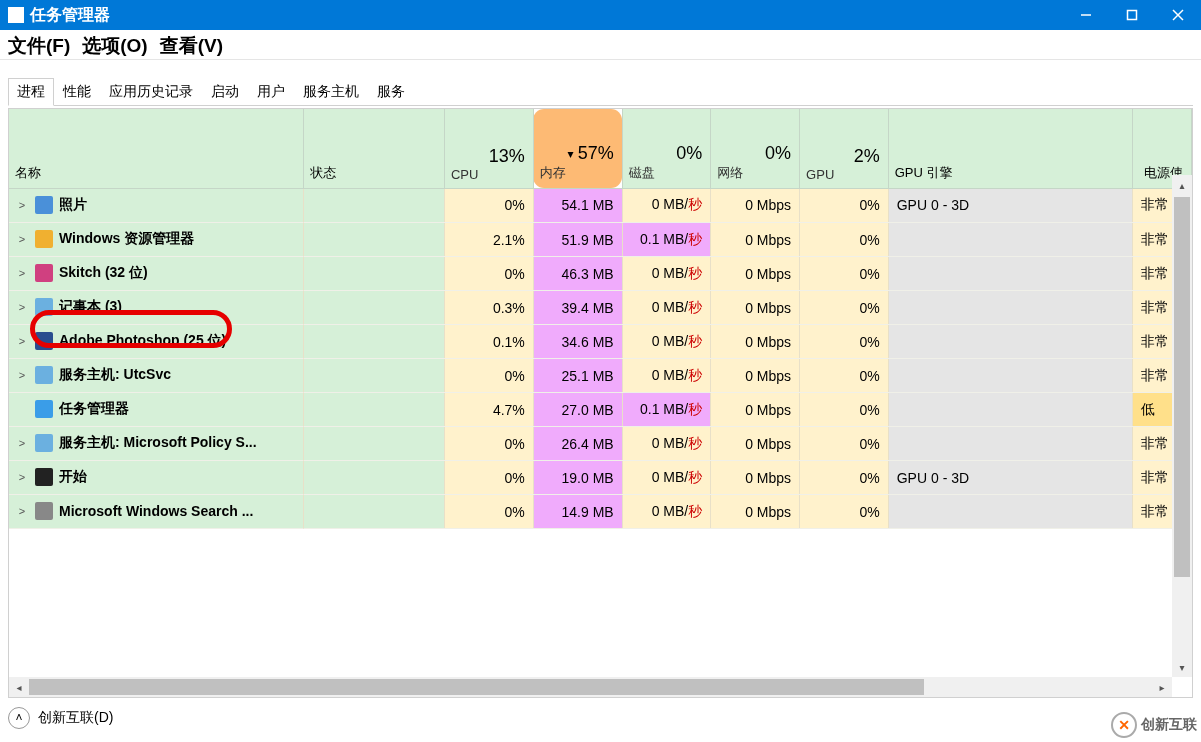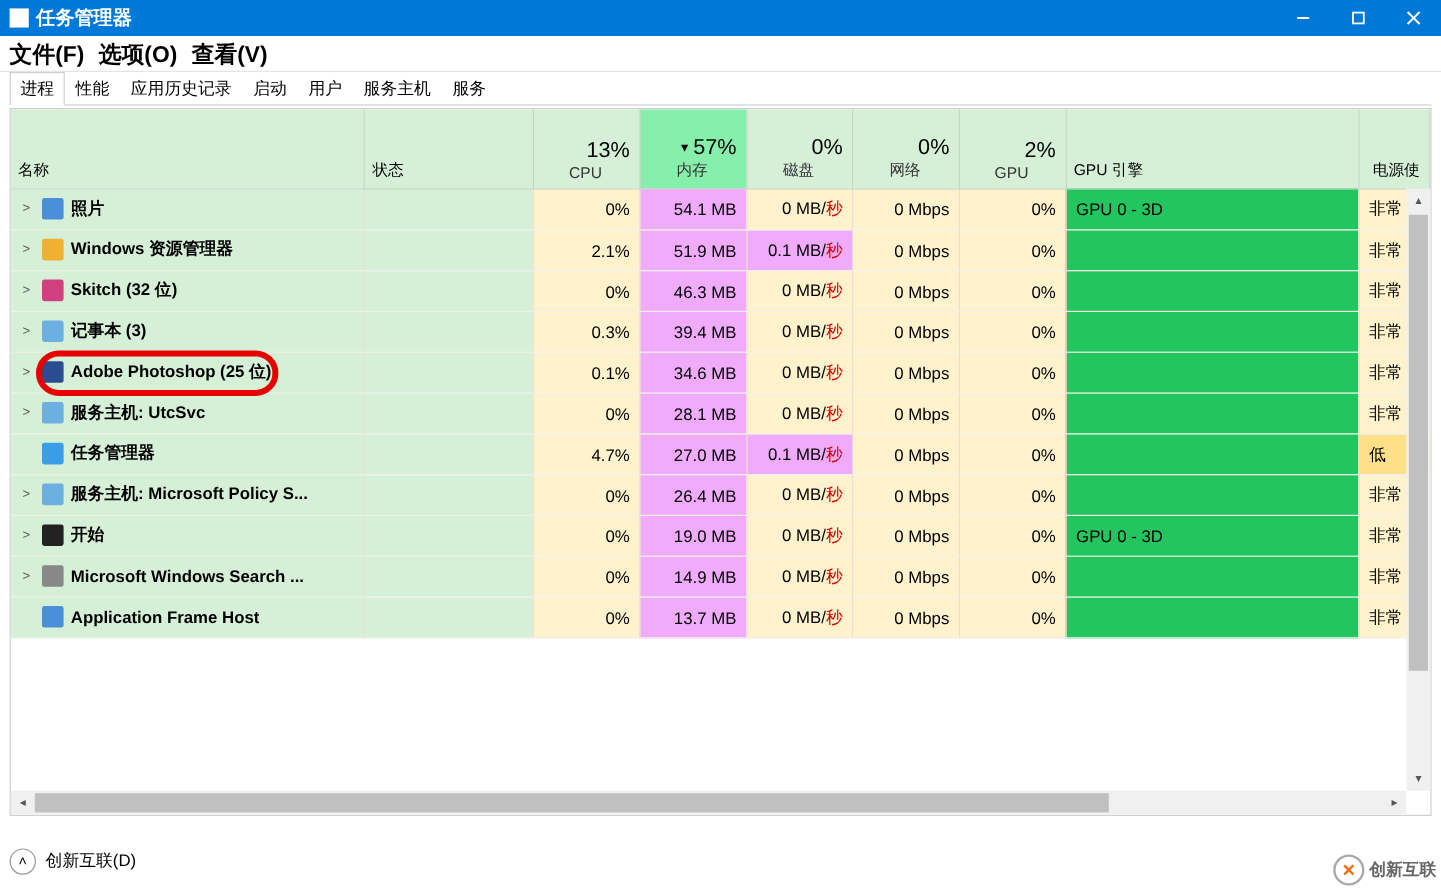--- a/index.html
+++ b/index.html
@@ -11,41 +11,41 @@
 .titlebar .title { flex: 1; font-size: 16px; }
 .winbtns { display: flex; height: 100%; }
 .winbtn { width: 46px; display: flex; align-items: center; justify-content: center; color: #fff; cursor: pointer; }
 .winbtn svg { width: 12px; height: 12px; stroke: #fff; stroke-width: 1.5; fill: none; }
 
 
 .menubar { height: 30px; display: flex; align-items: flex-end; padding: 0 8px; border-bottom: 1px solid #e5e5e5; }
 .menubar span { font-size: 19px; font-weight: bold; margin-right: 12px; cursor: pointer; }
 
 
-.tabs { display: flex; border-bottom: 1px solid #d0d0d0; margin: 0 8px 0 8px; }
+.tabs { display: flex; border-bottom: 1px solid #d0d0d0; margin: 18px 8px 0 8px; }
 .tab { padding: 4px 8px; font-size: 14px; cursor: pointer; border: 1px solid transparent; margin-bottom: -1px; }
 .tab.active { border: 1px solid #d0d0d0; border-bottom: 1px solid #fff; background: #fff; }
 
 
 .wrap { margin: 2px 8px 0 8px; border: 1px solid #d0d0d0; height: 590px; overflow: hidden; position: relative; }
 .table { width: 100%; border-collapse: collapse; }
-.hdr td { background: #d6f0d8; border-bottom: 1px solid #c5d6c7; border-right: 1px solid #c5d6c7; vertical-align: bottom; padding: 0; height: 66px; font-size: 13px; }
+.hdr td { background: #d6f0d8; border-bottom: 1px solid #c5d6c7; border-right: 1px solid #c5d6c7; vertical-align: bottom; padding: 0; height: 79px; font-size: 13px; }
 .hdr .hcell { padding: 4px 8px 6px 6px; }
 .hdr .num { text-align: right; }
 .hdr .pct { font-size: 18px; display:block; text-align:right; }
-.hdr .sub { display:block; text-align:center; color:#333; }
-.hdr .sorted { background: #86efac; }
+.hdr .sub { display:block; text-align:left; color:#333; }
+.hdr .sorted { background: #fdba74; border-radius: 11px; }
 .sortarrow { display:inline-block; font-size:12px; margin-right:4px; vertical-align:middle;}
 
 .row td { border-right: 1px solid #e8e0c8; border-bottom: 1px solid #f0f0e8; height: 34px; font-size: 14px; padding: 0 8px; }
 .row .namecell { background: #d6f0d8; display:flex; align-items:center; gap:6px; padding-left:6px; height:34px; }
 .row .statcell { background: #d6f0d8; }
 .row .numcell  { background: #fff2cc; text-align: right; }
 .row .numcell.hl { background: #f0abfc; }
-.row .gpucell  { background: #22c55e; }
+.row .gpucell  { background: #e5e5e5; }
 .row .pwrcell  { background: #fff2cc; }
 .row .pwrcell.low { background: #ffe08a; }
 
 .expand { width: 14px; text-align:center; color:#555; font-size:11px; display:inline-block; }
 .app-icon { width:18px; height:18px; background:#4a90d9; display:inline-block; border-radius:2px; flex-shrink:0; }
 .name-text { white-space: nowrap; overflow: hidden; text-overflow: ellipsis; font-weight: bold; }
 
 
 .red-highlight { position: absolute; border: 5px solid #e60000; border-radius: 20px; pointer-events: none; z-index: 50; }
 
@@ -265,21 +265,21 @@
           <td class="pwrcell">非常</td>
         </tr>
         <tr class="row">
           <td class="namecell">
             <span class="expand">&gt;</span>
             <span class="app-icon" style="background:#6bb0e0"></span>
             <span class="name-text">服务主机: UtcSvc</span>
           </td>
           <td class="statcell"></td>
           <td class="numcell">0%</td>
-          <td class="numcell hl">28.1 MB</td>
+          <td class="numcell hl">25.1 MB</td>
           <td class="numcell">0 MB/<span class="sec" style="color:#c00">秒</span></td>
           <td class="numcell">0 Mbps</td>
           <td class="numcell">0%</td>
           <td class="gpucell"></td>
           <td class="pwrcell">非常</td>
         </tr>
         <tr class="row">
           <td class="namecell">
             <span class="expand"></span>
             <span class="app-icon" style="background:#3a9de8"></span>
@@ -326,35 +326,20 @@
         </tr>
         <tr class="row">
           <td class="namecell">
             <span class="expand">&gt;</span>
             <span class="app-icon" style="background:#888"></span>
             <span class="name-text">Microsoft Windows Search ...</span>
           </td>
           <td class="statcell"></td>
           <td class="numcell">0%</td>
           <td class="numcell hl">14.9 MB</td>
-          <td class="numcell">0 MB/<span class="sec" style="color:#c00">秒</span></td>
-          <td class="numcell">0 Mbps</td>
-          <td class="numcell">0%</td>
-          <td class="gpucell"></td>
-          <td class="pwrcell">非常</td>
-        </tr>
-        <tr class="row">
-          <td class="namecell">
-            <span class="expand"></span>
-            <span class="app-icon" style="background:#4a90d9"></span>
-            <span class="name-text">Application Frame Host</span>
-          </td>
-          <td class="statcell"></td>
-          <td class="numcell">0%</td>
-          <td class="numcell hl">13.7 MB</td>
           <td class="numcell">0 MB/<span class="sec" style="color:#c00">秒</span></td>
           <td class="numcell">0 Mbps</td>
           <td class="numcell">0%</td>
           <td class="gpucell"></td>
           <td class="pwrcell">非常</td>
         </tr>
       </tbody>
   </table>
 
   <div class="vscroll">

